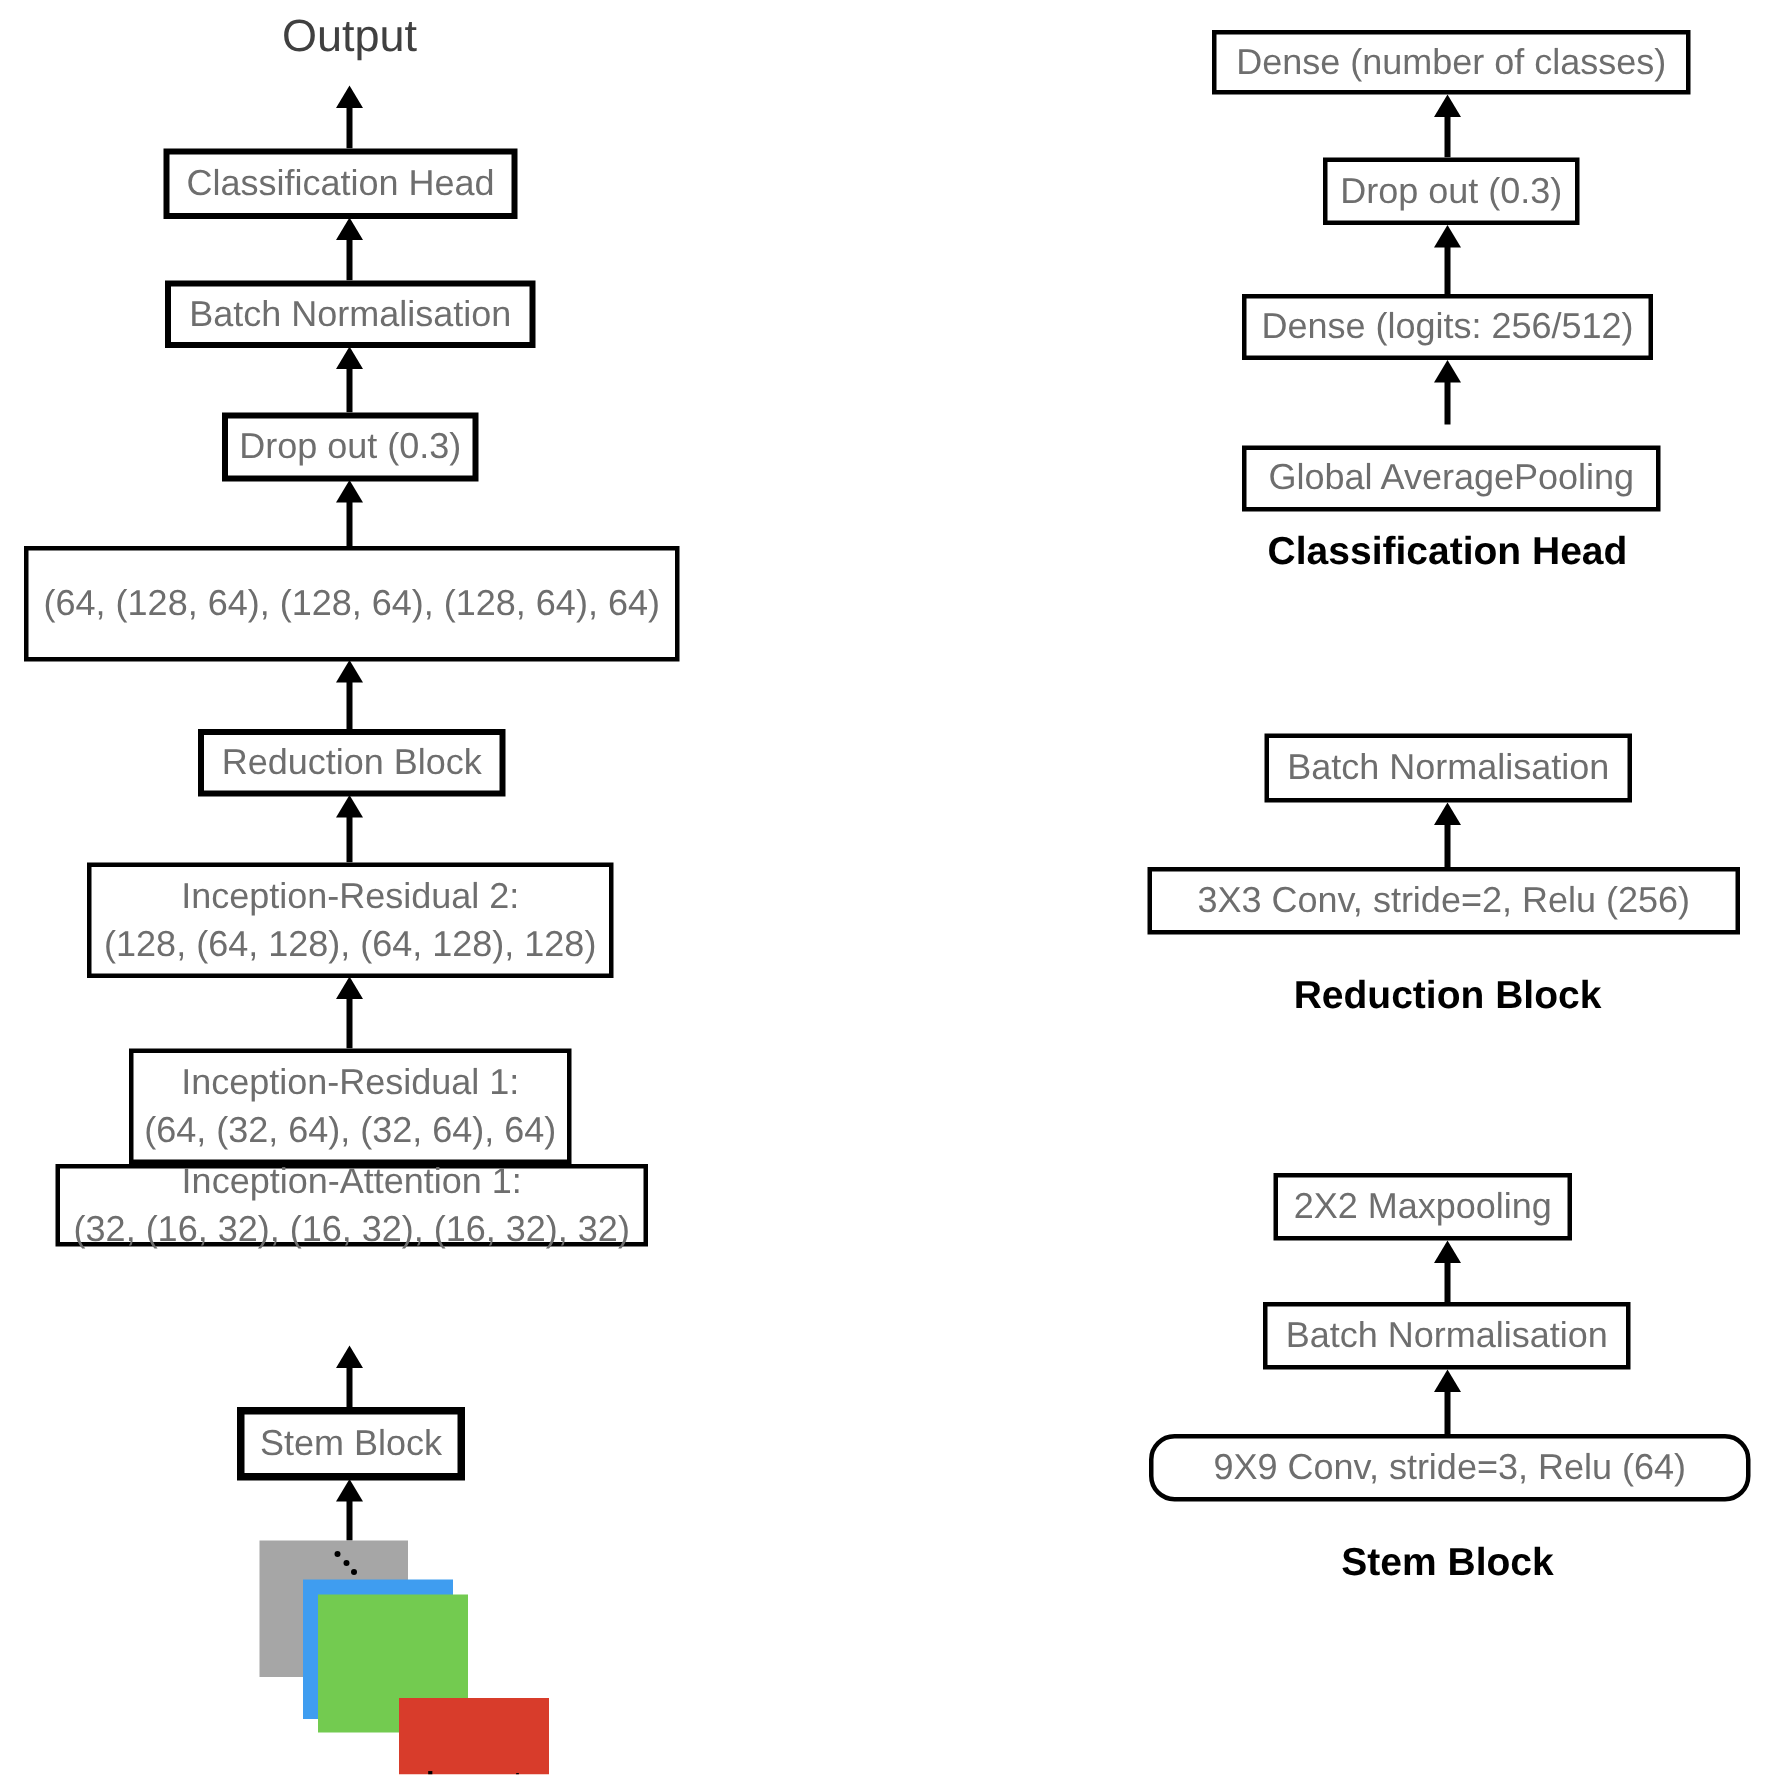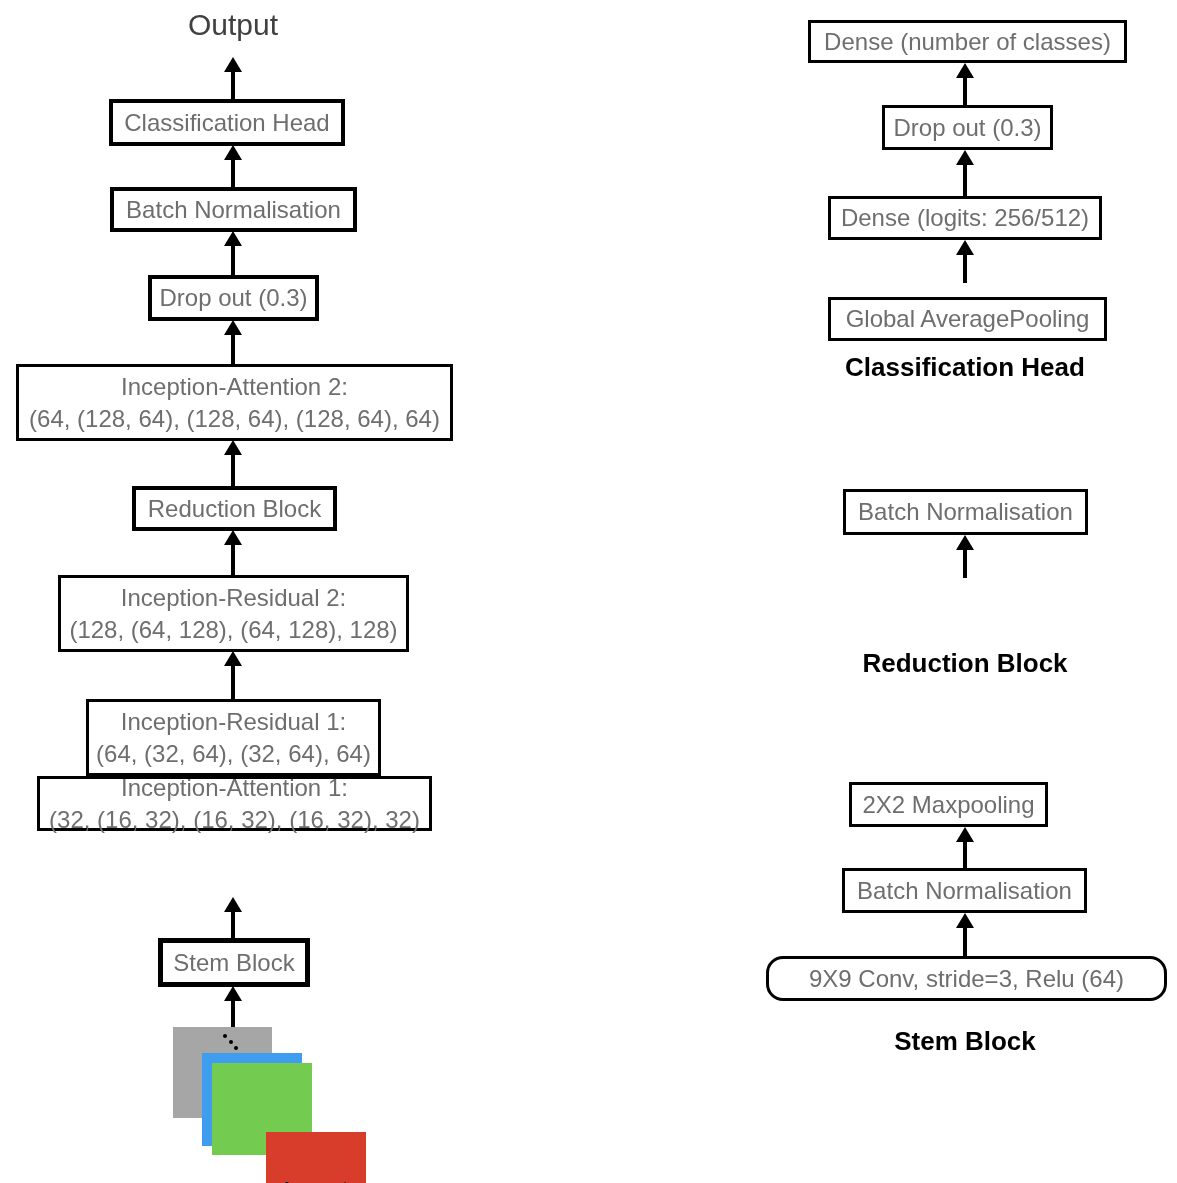--- a/index.html
+++ b/index.html
@@ -135,21 +135,20 @@
   <div class="box" id="lbox-ch">Classification Head</div>
   <div class="arrow" id="a2"></div>
 
   <div class="box" id="lbox-bn">Batch Normalisation</div>
   <div class="arrow" id="a3"></div>
 
   <div class="box" id="lbox-do">Drop out (0.3)</div>
   <div class="arrow" id="a4"></div>
 
   <div class="box" id="lbox-ia2">
-    <div>Inception-Attention 2:</div>
     <div>(64, (128, 64), (128, 64), (128, 64), 64)</div>
   </div>
   <div class="arrow" id="a5"></div>
 
   <div class="box" id="lbox-rb">Reduction Block</div>
   <div class="arrow" id="a6"></div>
 
   <div class="box" id="lbox-ir2">
     <div>Inception-Residual 2:</div>
     <div>(128, (64, 128), (64, 128), 128)</div>
@@ -189,20 +188,21 @@
 
   <div class="box" id="rbox-dense-logits">Dense (logits: 256/512)</div>
   <div class="arrow" id="b3"></div>
 
   <div class="box" id="rbox-gap">Global AveragePooling</div>
   <div class="caption" id="cap-ch">Classification Head</div>
 
   <div class="box" id="rbox-bn-red">Batch Normalisation</div>
   <div class="arrow" id="b4"></div>
 
+  <div class="box" id="rbox-conv3">3X3 Conv, stride=2, Relu (256)</div>
   <div class="caption" id="cap-rb">Reduction Block</div>
 
   <div class="box" id="rbox-maxpool">2X2 Maxpooling</div>
   <div class="arrow" id="b5"></div>
 
   <div class="box" id="rbox-bn-stem">Batch Normalisation</div>
   <div class="arrow" id="b6"></div>
 
   <div class="box" id="rbox-conv9">9X9 Conv, stride=3, Relu (64)</div>
   <div class="caption" id="cap-sb">Stem Block</div>

